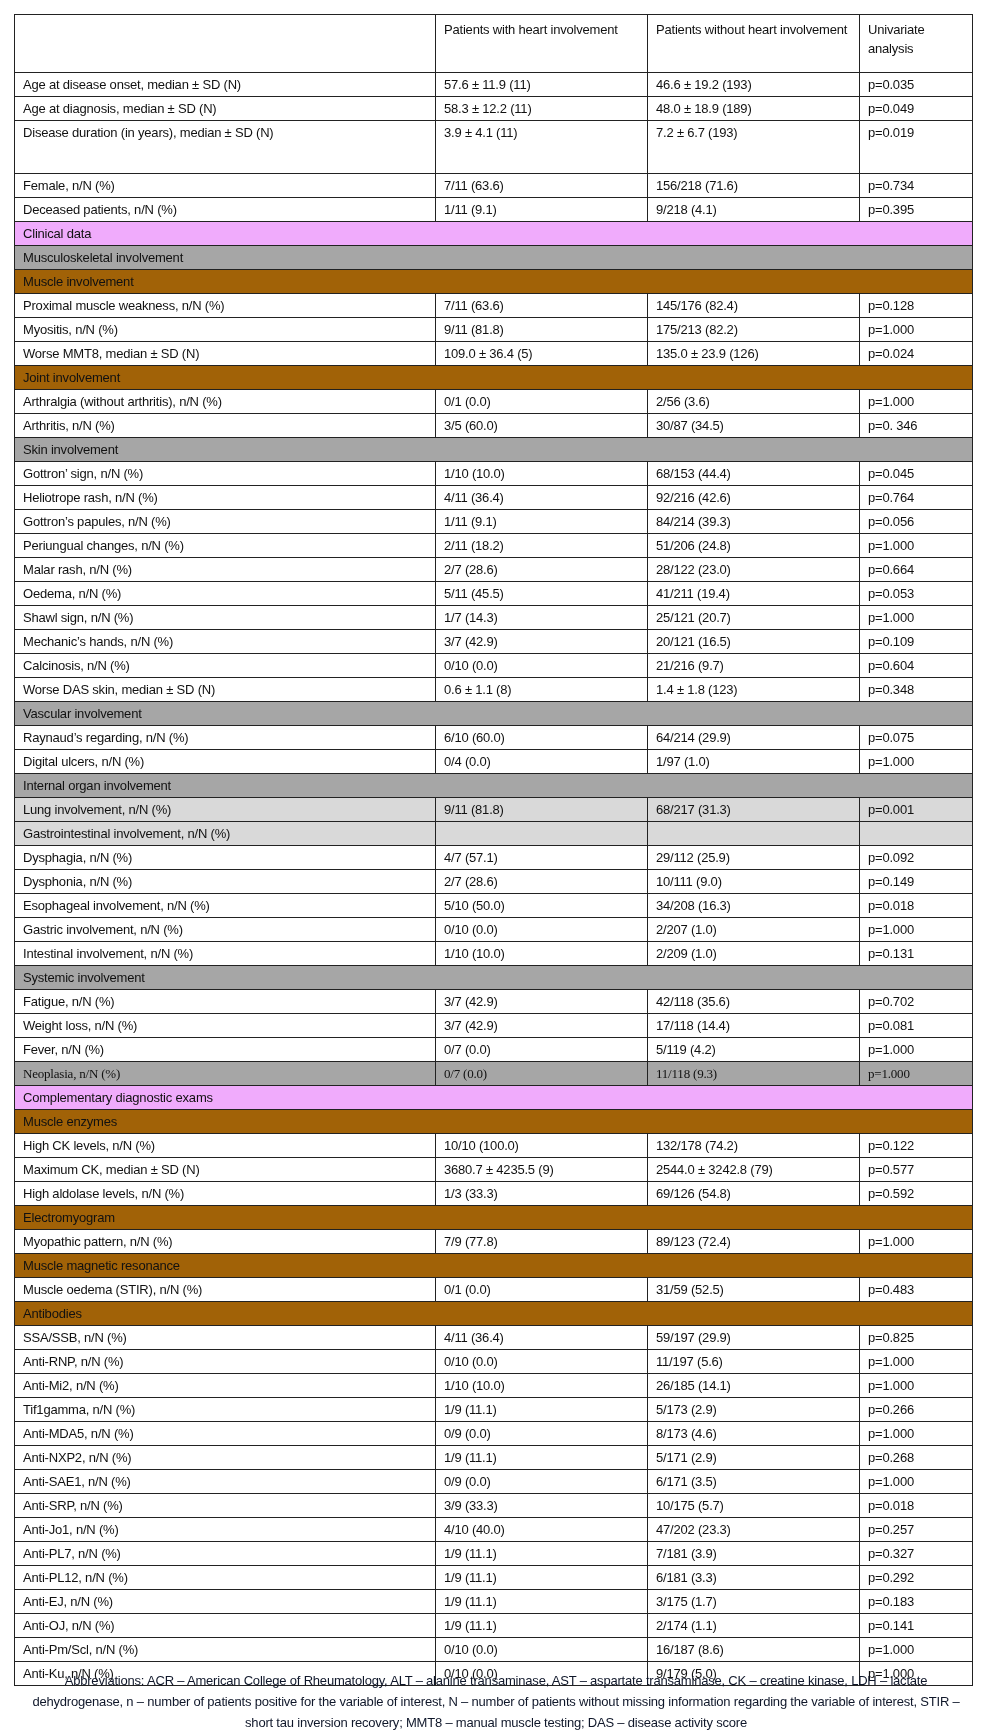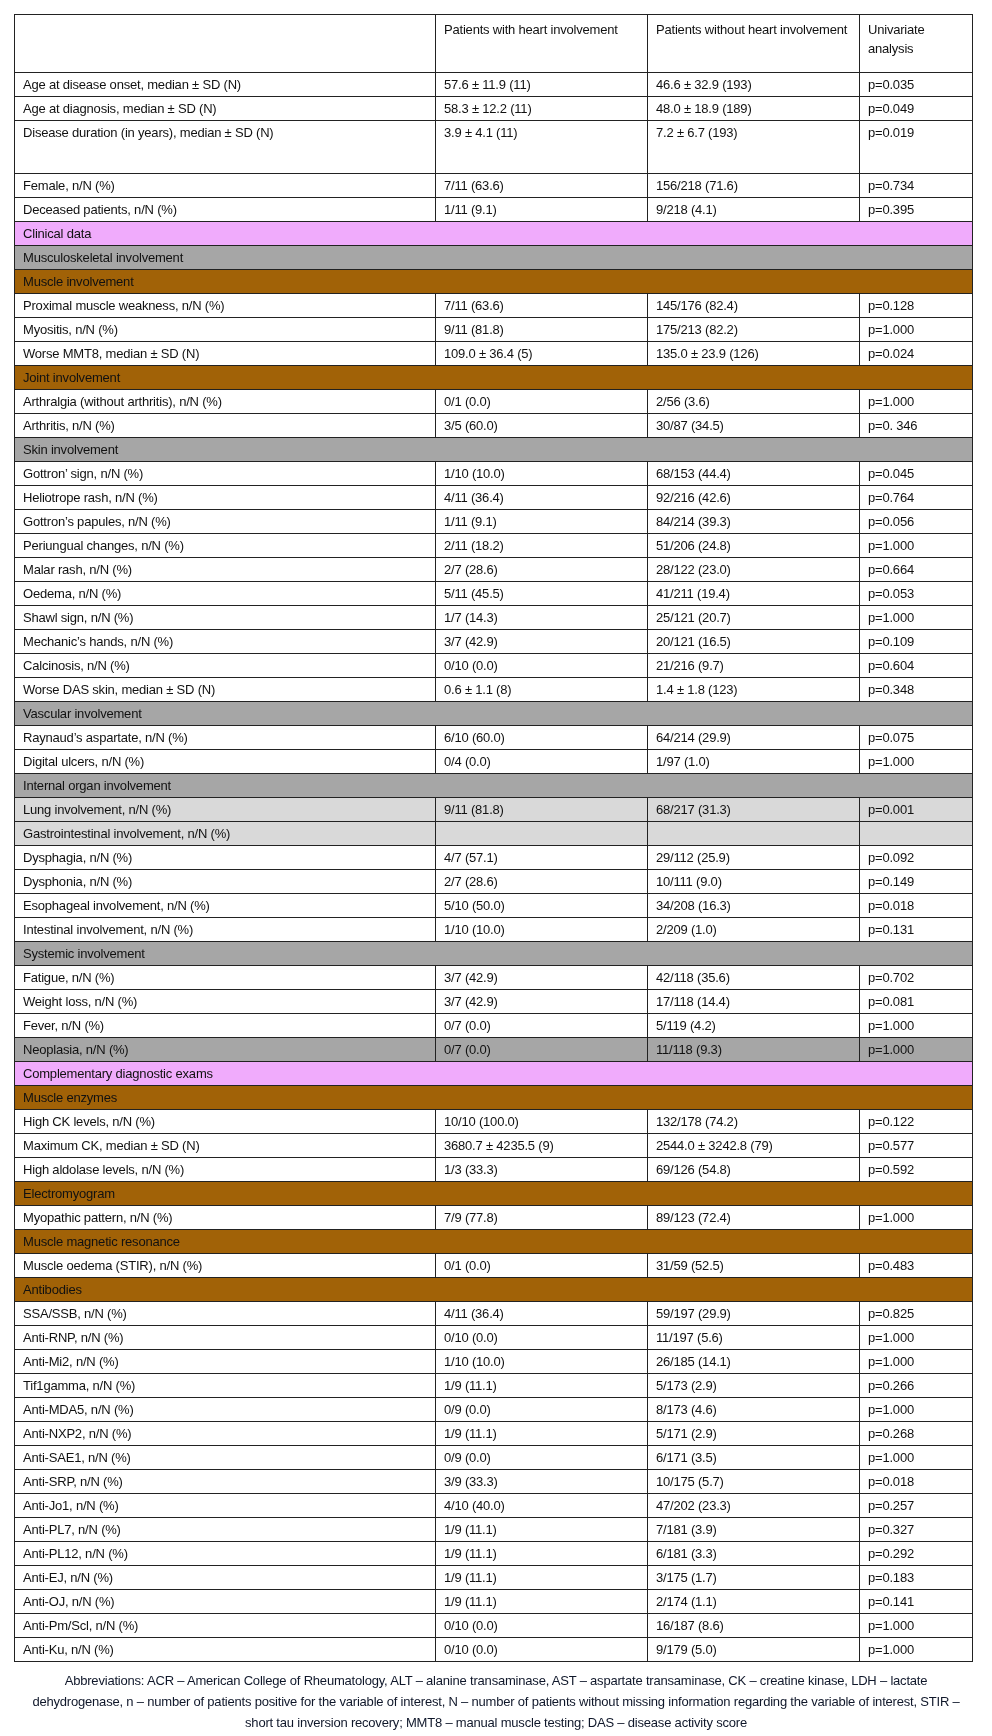--- a/index.html
+++ b/index.html
@@ -13,21 +13,21 @@
   .tbl col.c2 { width: 212px; }
   .tbl col.c3 { width: 212px; }
   .tbl col.c4 { width: 113px; }
   .tbl tr.head td { height: 52px; vertical-align: top; padding-top: 5px; line-height: 19px; }
   .tbl tr.tall td { height: 48px; vertical-align: top; padding-top: 4px; }
   .tbl tr.bold td { font-weight: normal; }
   .tbl tr.sec-dark td { background: #f0abfc; }
   .tbl tr.sec-mid td { background: #a6a6a6; }
   .tbl tr.sec-light td { background: #a16207; }
   .tbl tr.row-light td { background: #d9d9d9; }
-  .tbl tr.row-mid td { background: #a6a6a6; }
+  .tbl tr.row-mid td { background: #a6a6a6; font-family: Liberation Serif, serif; }
   .footnote { position: absolute; left: 30px; top: 1670px; width: 932px; text-align: center;
               font-size: 13px; line-height: 21px; letter-spacing: -0.2px; color: #0f172a; }
 </style>
 </head>
 <body>
 
 <table class="tbl">
   <colgroup>
       <col class="c1">
       <col class="c2">
@@ -39,21 +39,21 @@
       <td></td>
       <td>Patients with heart involvement</td>
       <td>Patients without heart involvement</td>
       <td>Univariate analysis</td>
     </tr>
   </thead>
   <tbody id="tbody">
       <tr class="bold">
         <td>Age at disease onset, median ± SD (N)</td>
         <td>57.6 ± 11.9 (11)</td>
-        <td>46.6 ± 32.9 (193)</td>
+        <td>46.6 ± 19.2 (193)</td>
         <td>p=0.035</td>
       </tr>
       <tr class="bold">
         <td>Age at diagnosis, median ± SD (N)</td>
         <td>58.3 ± 12.2 (11)</td>
         <td>48.0 ± 18.9 (189)</td>
         <td>p=0.049</td>
       </tr>
       <tr class="bold tall">
         <td>Disease duration (in years), median ± SD (N)</td>
@@ -175,21 +175,21 @@
       <tr class="">
         <td>Worse DAS skin, median ± SD (N)</td>
         <td>0.6 ± 1.1 (8)</td>
         <td>1.4 ± 1.8 (123)</td>
         <td>p=0.348</td>
       </tr>
       <tr class="sec-mid">
         <td colspan="4">Vascular involvement</td>
       </tr>
       <tr class="">
-        <td>Raynaud’s aspartate, n/N (%)</td>
+        <td>Raynaud’s regarding, n/N (%)</td>
         <td>6/10 (60.0)</td>
         <td>64/214 (29.9)</td>
         <td>p=0.075</td>
       </tr>
       <tr class="">
         <td>Digital ulcers, n/N (%)</td>
         <td>0/4 (0.0)</td>
         <td>1/97 (1.0)</td>
         <td>p=1.000</td>
       </tr>
@@ -218,20 +218,26 @@
         <td>Dysphonia, n/N (%)</td>
         <td>2/7 (28.6)</td>
         <td>10/111 (9.0)</td>
         <td>p=0.149</td>
       </tr>
       <tr class="bold">
         <td>Esophageal involvement, n/N (%)</td>
         <td>5/10 (50.0)</td>
         <td>34/208 (16.3)</td>
         <td>p=0.018</td>
+      </tr>
+      <tr class="">
+        <td>Gastric involvement, n/N (%)</td>
+        <td>0/10 (0.0)</td>
+        <td>2/207 (1.0)</td>
+        <td>p=1.000</td>
       </tr>
       <tr class="">
         <td>Intestinal involvement, n/N (%)</td>
         <td>1/10 (10.0)</td>
         <td>2/209 (1.0)</td>
         <td>p=0.131</td>
       </tr>
       <tr class="sec-mid">
         <td colspan="4">Systemic involvement</td>
       </tr>

